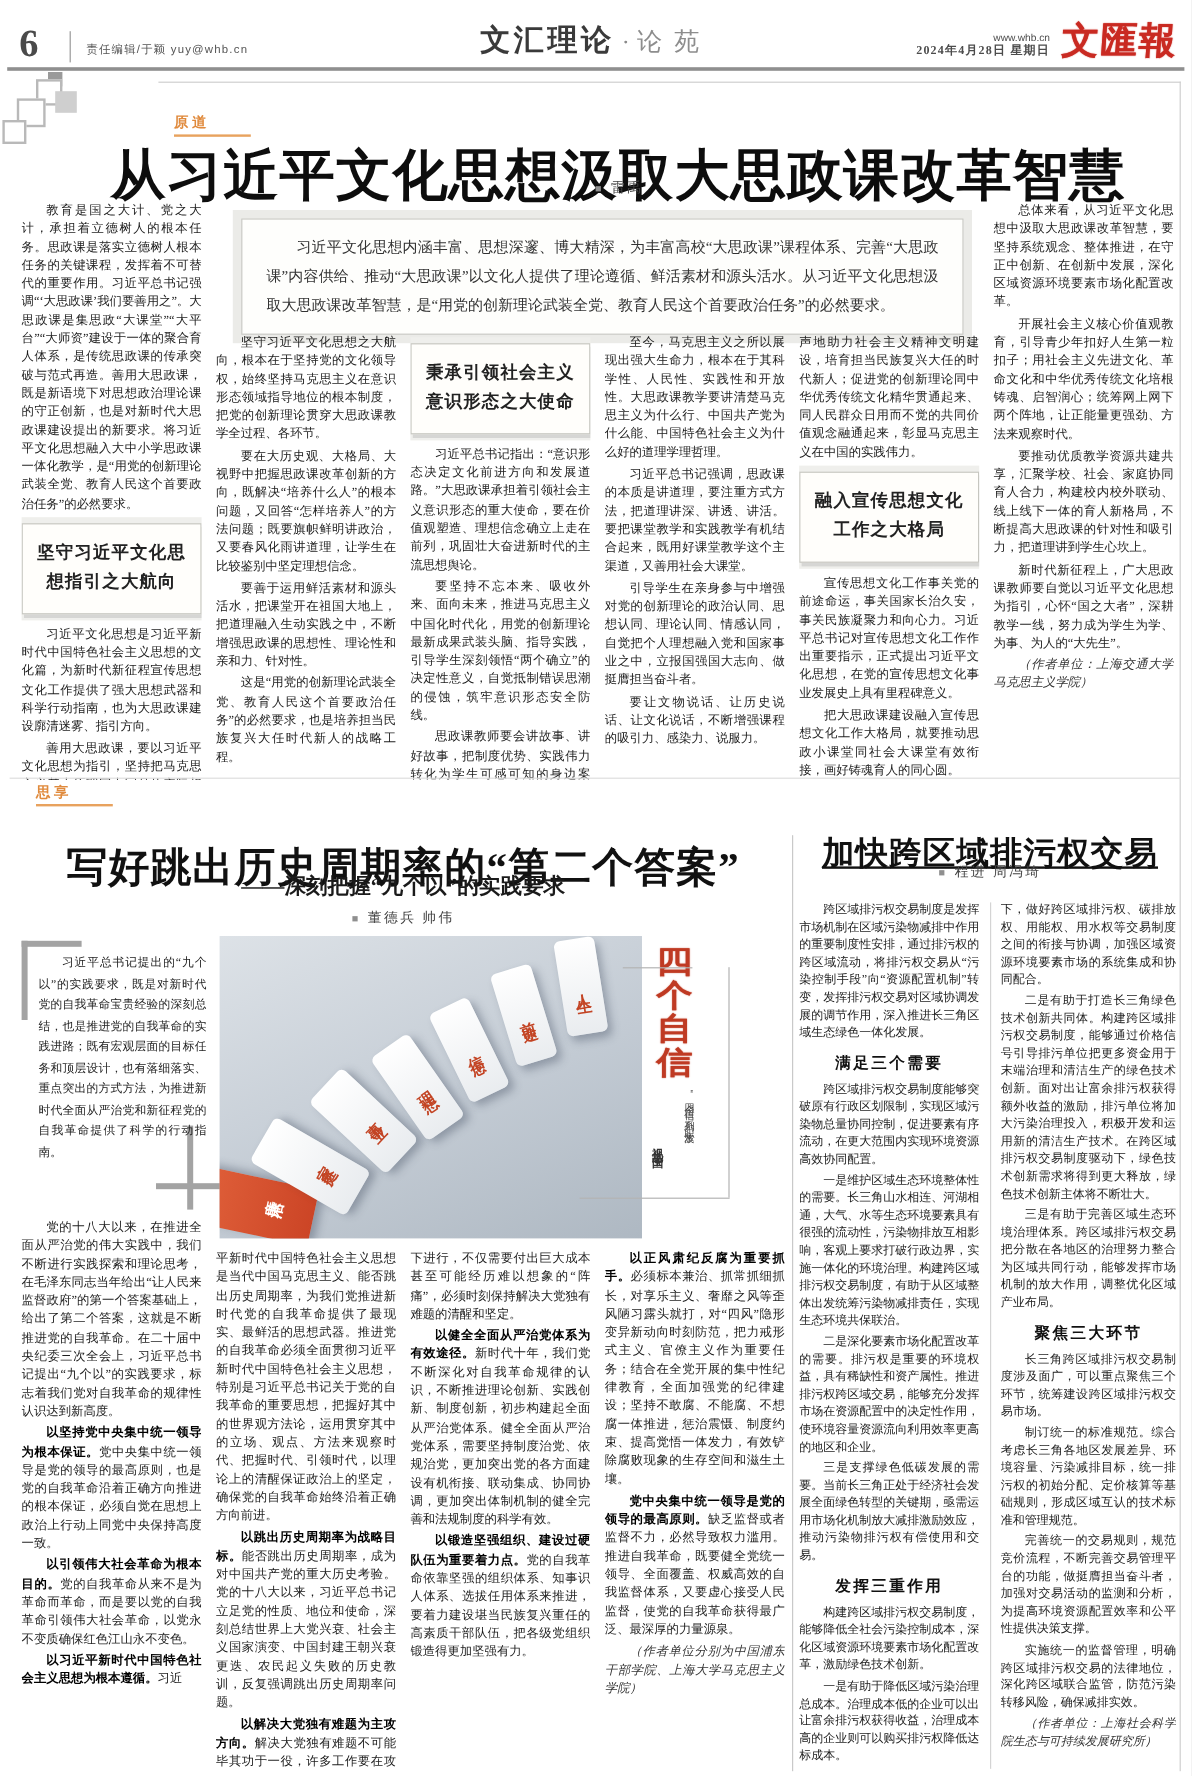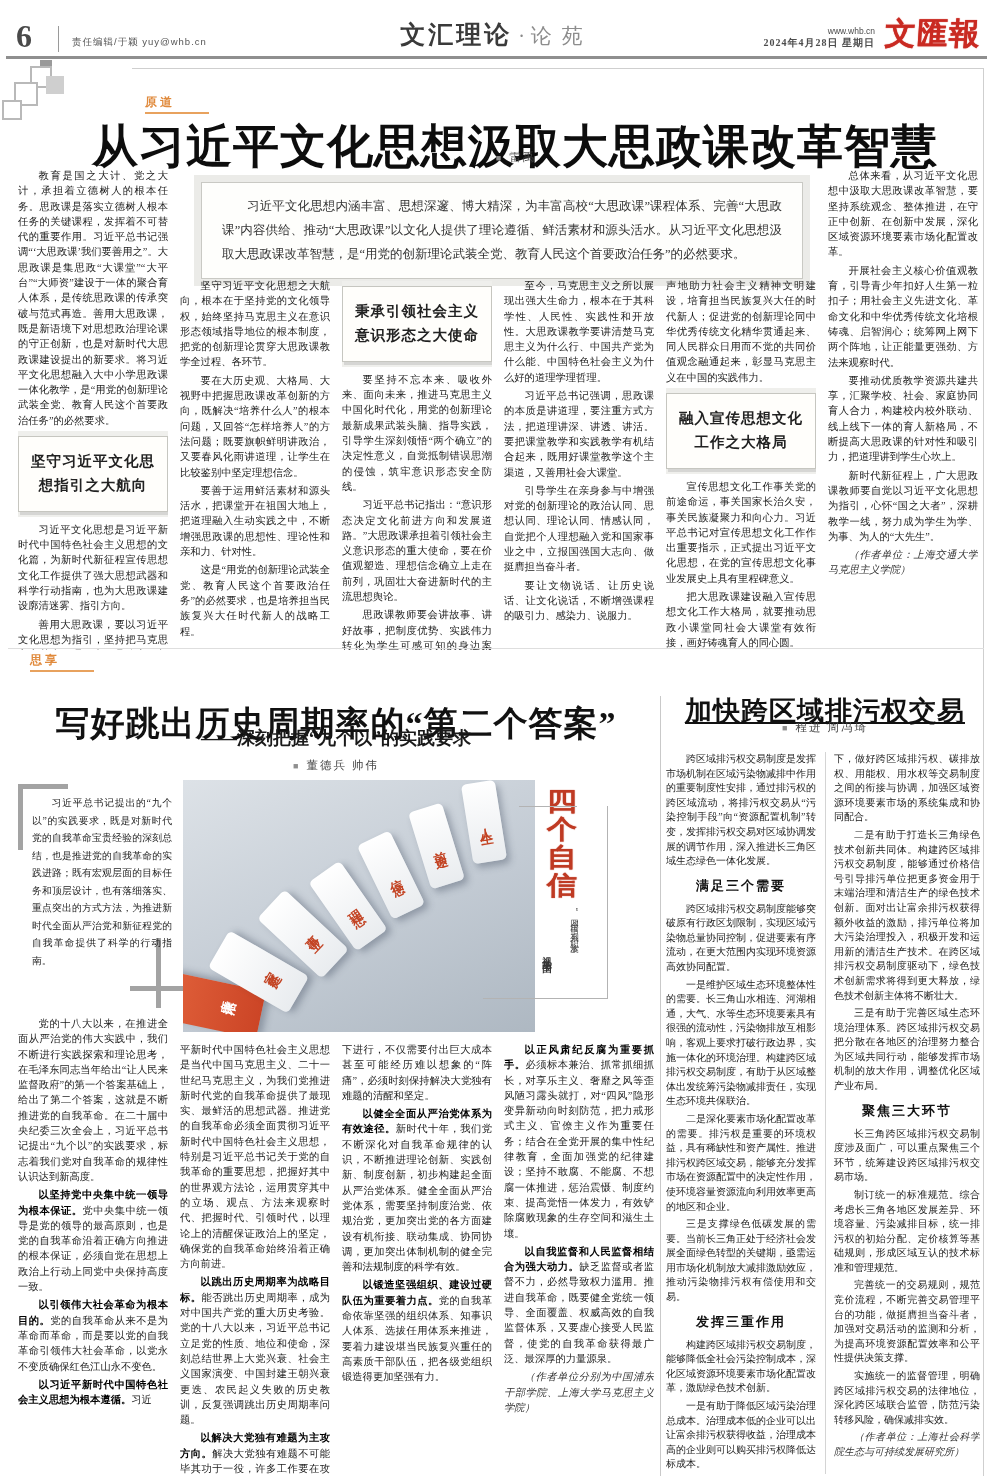--- a/index.html
+++ b/index.html
@@ -137,22 +137,22 @@
       <p class="para">善用大思政课，要以习近平文化思想为指引，坚持把马克思主义基本原理同中国具体实际相结合、同中华优秀传统文化相结合，讲清楚中国道路的历史必然、文化内涵与独特优势，把稳政治方向、坚定文化自信。</p>
     </div>
   <div class="col a1col pad" style="left:180px;">
       <p class="para">坚守习近平文化思想之大航向，根本在于坚持党的文化领导权，始终坚持马克思主义在意识形态领域指导地位的根本制度，把党的创新理论贯穿大思政课教学全过程、各环节。</p>
       <p class="para">要在大历史观、大格局、大视野中把握思政课改革创新的方向，既解决“培养什么人”的根本问题，又回答“怎样培养人”的方法问题；既要旗帜鲜明讲政治，又要春风化雨讲道理，让学生在比较鉴别中坚定理想信念。</p>
       <p class="para">要善于运用鲜活素材和源头活水，把课堂开在祖国大地上，把道理融入生动实践之中，不断增强思政课的思想性、理论性和亲和力、针对性。</p>
       <p class="para">这是“用党的创新理论武装全党、教育人民这个首要政治任务”的必然要求，也是培养担当民族复兴大任时代新人的战略工程。</p>
     </div>
   <div class="col a1col pad" style="left:342px;">
       <div class="secbox">秉承引领社会主义意识形态之大使命</div>
+      <p class="para">习近平总书记指出：“意识形态决定文化前进方向和发展道路。”大思政课承担着引领社会主义意识形态的重大使命，要在价值观塑造、理想信念确立上走在前列，巩固壮大奋进新时代的主流思想舆论。</p>
       <p class="para">要坚持不忘本来、吸收外来、面向未来，推进马克思主义中国化时代化，用党的创新理论最新成果武装头脑、指导实践，引导学生深刻领悟“两个确立”的决定性意义，自觉抵制错误思潮的侵蚀，筑牢意识形态安全防线。</p>
-      <p class="para">习近平总书记指出：“意识形态决定文化前进方向和发展道路。”大思政课承担着引领社会主义意识形态的重大使命，要在价值观塑造、理想信念确立上走在前列，巩固壮大奋进新时代的主流思想舆论。</p>
       <p class="para">思政课教师要会讲故事、讲好故事，把制度优势、实践伟力转化为学生可感可知的身边案例，以小见大、见微知著。</p>
     </div>
   <div class="col a1col pad" style="left:504px;">
       <p class="para">至今，马克思主义之所以展现出强大生命力，根本在于其科学性、人民性、实践性和开放性。大思政课教学要讲清楚马克思主义为什么行、中国共产党为什么能、中国特色社会主义为什么好的道理学理哲理。</p>
       <p class="para">习近平总书记强调，思政课的本质是讲道理，要注重方式方法，把道理讲深、讲透、讲活。要把课堂教学和实践教学有机结合起来，既用好课堂教学这个主渠道，又善用社会大课堂。</p>
       <p class="para">引导学生在亲身参与中增强对党的创新理论的政治认同、思想认同、理论认同、情感认同，自觉把个人理想融入党和国家事业之中，立报国强国大志向、做挺膺担当奋斗者。</p>
       <p class="para">要让文物说话、让历史说话、让文化说话，不断增强课程的吸引力、感染力、说服力。</p>
     </div>
   <div class="col a1col pad" style="left:666px;">
       <p class="para cont">声地助力社会主义精神文明建设，培育担当民族复兴大任的时代新人；促进党的创新理论同中华优秀传统文化精华贯通起来、同人民群众日用而不觉的共同价值观念融通起来，彰显马克思主义在中国的实践伟力。</p>
@@ -222,32 +222,32 @@
     <div class="pline pl3"></div>
   </div>
 
   <div class="col a2col c0" style="left:18px;">
       <p class="para">党的十八大以来，在推进全面从严治党的伟大实践中，我们不断进行实践探索和理论思考，在毛泽东同志当年给出“让人民来监督政府”的第一个答案基础上，给出了第二个答案，这就是不断推进党的自我革命。在二十届中央纪委三次全会上，习近平总书记提出“九个以”的实践要求，标志着我们党对自我革命的规律性认识达到新高度。</p>
       <p class="para"><b>以坚持党中央集中统一领导为根本保证。</b>党中央集中统一领导是党的领导的最高原则，也是党的自我革命沿着正确方向推进的根本保证，必须自觉在思想上政治上行动上同党中央保持高度一致。</p>
       <p class="para"><b>以引领伟大社会革命为根本目的。</b>党的自我革命从来不是为革命而革命，而是要以党的自我革命引领伟大社会革命，以党永不变质确保红色江山永不变色。</p>
       <p class="para"><b>以习近平新时代中国特色社会主义思想为根本遵循。</b>习近</p>
     </div>
   <div class="col a2col" style="left:180px;">
-      <p class="para cont">平新时代中国特色社会主义思想是当代中国马克思主义、二十一世纪马克思主义，为我们党推进新时代党的自我革命提供了最现实、最鲜活的思想武器。推进党的自我革命必须全面贯彻习近平新时代中国特色社会主义思想，特别是习近平总书记关于党的自我革命的重要思想，把握好其中的世界观方法论，运用贯穿其中的立场、观点、方法来观察时代、把握时代、引领时代，以理论上的清醒保证政治上的坚定，确保党的自我革命始终沿着正确方向前进。</p>
+      <p class="para cont">平新时代中国特色社会主义思想是当代中国马克思主义、能否跳出历史周期率，为我们党推进新时代党的自我革命提供了最现实、最鲜活的思想武器。推进党的自我革命必须全面贯彻习近平新时代中国特色社会主义思想，特别是习近平总书记关于党的自我革命的重要思想，把握好其中的世界观方法论，运用贯穿其中的立场、观点、方法来观察时代、把握时代、引领时代，以理论上的清醒保证政治上的坚定，确保党的自我革命始终沿着正确方向前进。</p>
       <p class="para"><b>以跳出历史周期率为战略目标。</b>能否跳出历史周期率，成为对中国共产党的重大历史考验。党的十八大以来，习近平总书记立足党的性质、地位和使命，深刻总结世界上大党兴衰、社会主义国家演变、中国封建王朝兴衰更迭、农民起义失败的历史教训，反复强调跳出历史周期率问题。</p>
       <p class="para"><b>以解决大党独有难题为主攻方向。</b>解决大党独有难题不可能毕其功于一役，许多工作要在攻坚克难的条件</p>
     </div>
   <div class="col a2col" style="left:342px;">
       <p class="para cont">下进行，不仅需要付出巨大成本甚至可能经历难以想象的“阵痛”，必须时刻保持解决大党独有难题的清醒和坚定。</p>
       <p class="para"><b>以健全全面从严治党体系为有效途径。</b>新时代十年，我们党不断深化对自我革命规律的认识，不断推进理论创新、实践创新、制度创新，初步构建起全面从严治党体系。健全全面从严治党体系，需要坚持制度治党、依规治党，更加突出党的各方面建设有机衔接、联动集成、协同协调，更加突出体制机制的健全完善和法规制度的科学有效。</p>
       <p class="para"><b>以锻造坚强组织、建设过硬队伍为重要着力点。</b>党的自我革命依靠坚强的组织体系、知事识人体系、选拔任用体系来推进，要着力建设堪当民族复兴重任的高素质干部队伍，把各级党组织锻造得更加坚强有力。</p>
     </div>
   <div class="col a2col" style="left:504px;">
       <p class="para"><b>以正风肃纪反腐为重要抓手。</b>必须标本兼治、抓常抓细抓长，对享乐主义、奢靡之风等歪风陋习露头就打，对“四风”隐形变异新动向时刻防范，把力戒形式主义、官僚主义作为重要任务；结合在全党开展的集中性纪律教育，全面加强党的纪律建设；坚持不敢腐、不能腐、不想腐一体推进，惩治震慑、制度约束、提高觉悟一体发力，有效铲除腐败现象的生存空间和滋生土壤。</p>
-      <p class="para"><b>以自我监督和人民监督相结合为强大动力。</b>缺乏监督或者监督不力，必然导致权力滥用。推进自我革命，既要健全党统一领导、全面覆盖、权威高效的自我监督体系，又要虚心接受人民监督，使党的自我革命获得最广泛、最深厚的力量源泉。</p>
+      <p class="para"><b>党中央集中统一领导是党的领导的最高原则。</b>缺乏监督或者监督不力，必然导致权力滥用。推进自我革命，既要健全党统一领导、全面覆盖、权威高效的自我监督体系，又要虚心接受人民监督，使党的自我革命获得最广泛、最深厚的力量源泉。</p>
       <p class="para foot">（作者单位分别为中国浦东干部学院、上海大学马克思主义学院）</p>
     </div>
 
   <h2 class="a3-title">加快跨区域排污权交易</h2>
   <div class="byline a3-byline"><span class="sq-mark">■</span><span>程进  周冯琦</span></div>
   <div class="col a3col c0">
       <p class="para">跨区域排污权交易制度是发挥市场机制在区域污染物减排中作用的重要制度性安排，通过排污权的跨区域流动，将排污权交易从“污染控制手段”向“资源配置机制”转变，发挥排污权交易对区域协调发展的调节作用，深入推进长三角区域生态绿色一体化发展。</p>
       <div class="subhead">满足三个需要</div>
       <p class="para">跨区域排污权交易制度能够突破原有行政区划限制，实现区域污染物总量协同控制，促进要素有序流动，在更大范围内实现环境资源高效协同配置。</p>
       <p class="para">一是维护区域生态环境整体性的需要。长三角山水相连、河湖相通，大气、水等生态环境要素具有很强的流动性，污染物排放互相影响，客观上要求打破行政边界，实施一体化的环境治理。构建跨区域排污权交易制度，有助于从区域整体出发统筹污染物减排责任，实现生态环境共保联治。</p>

